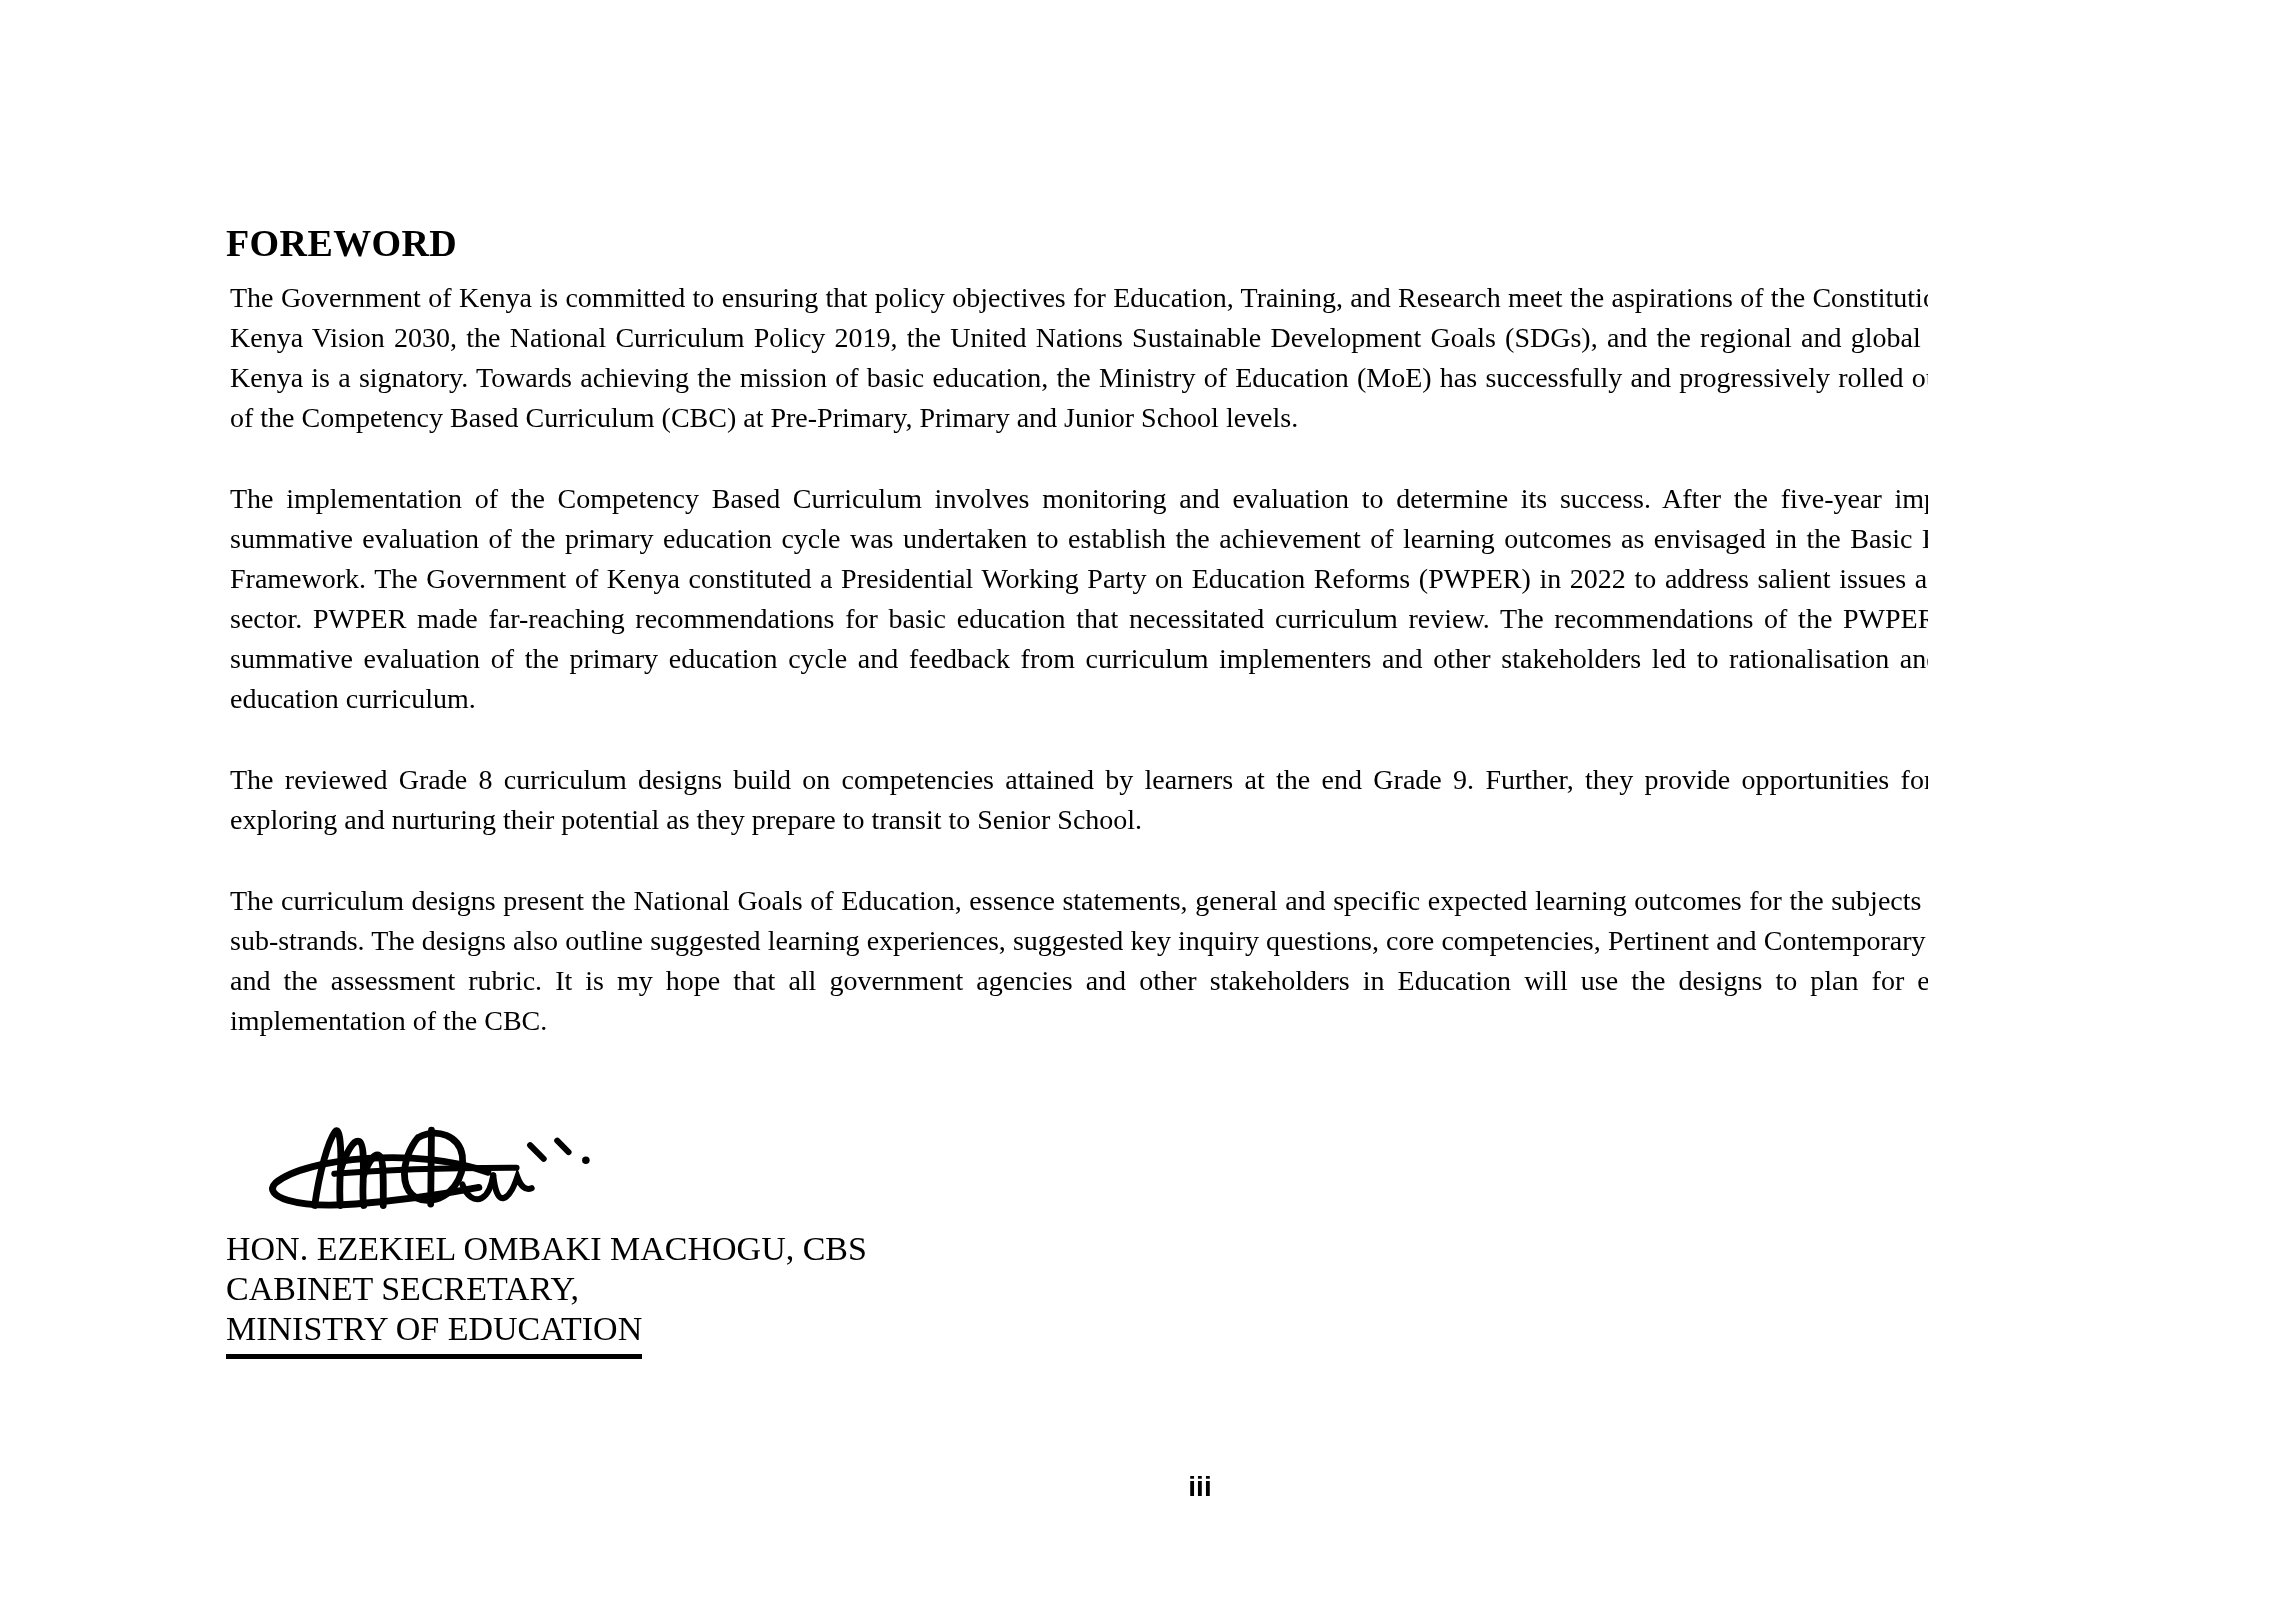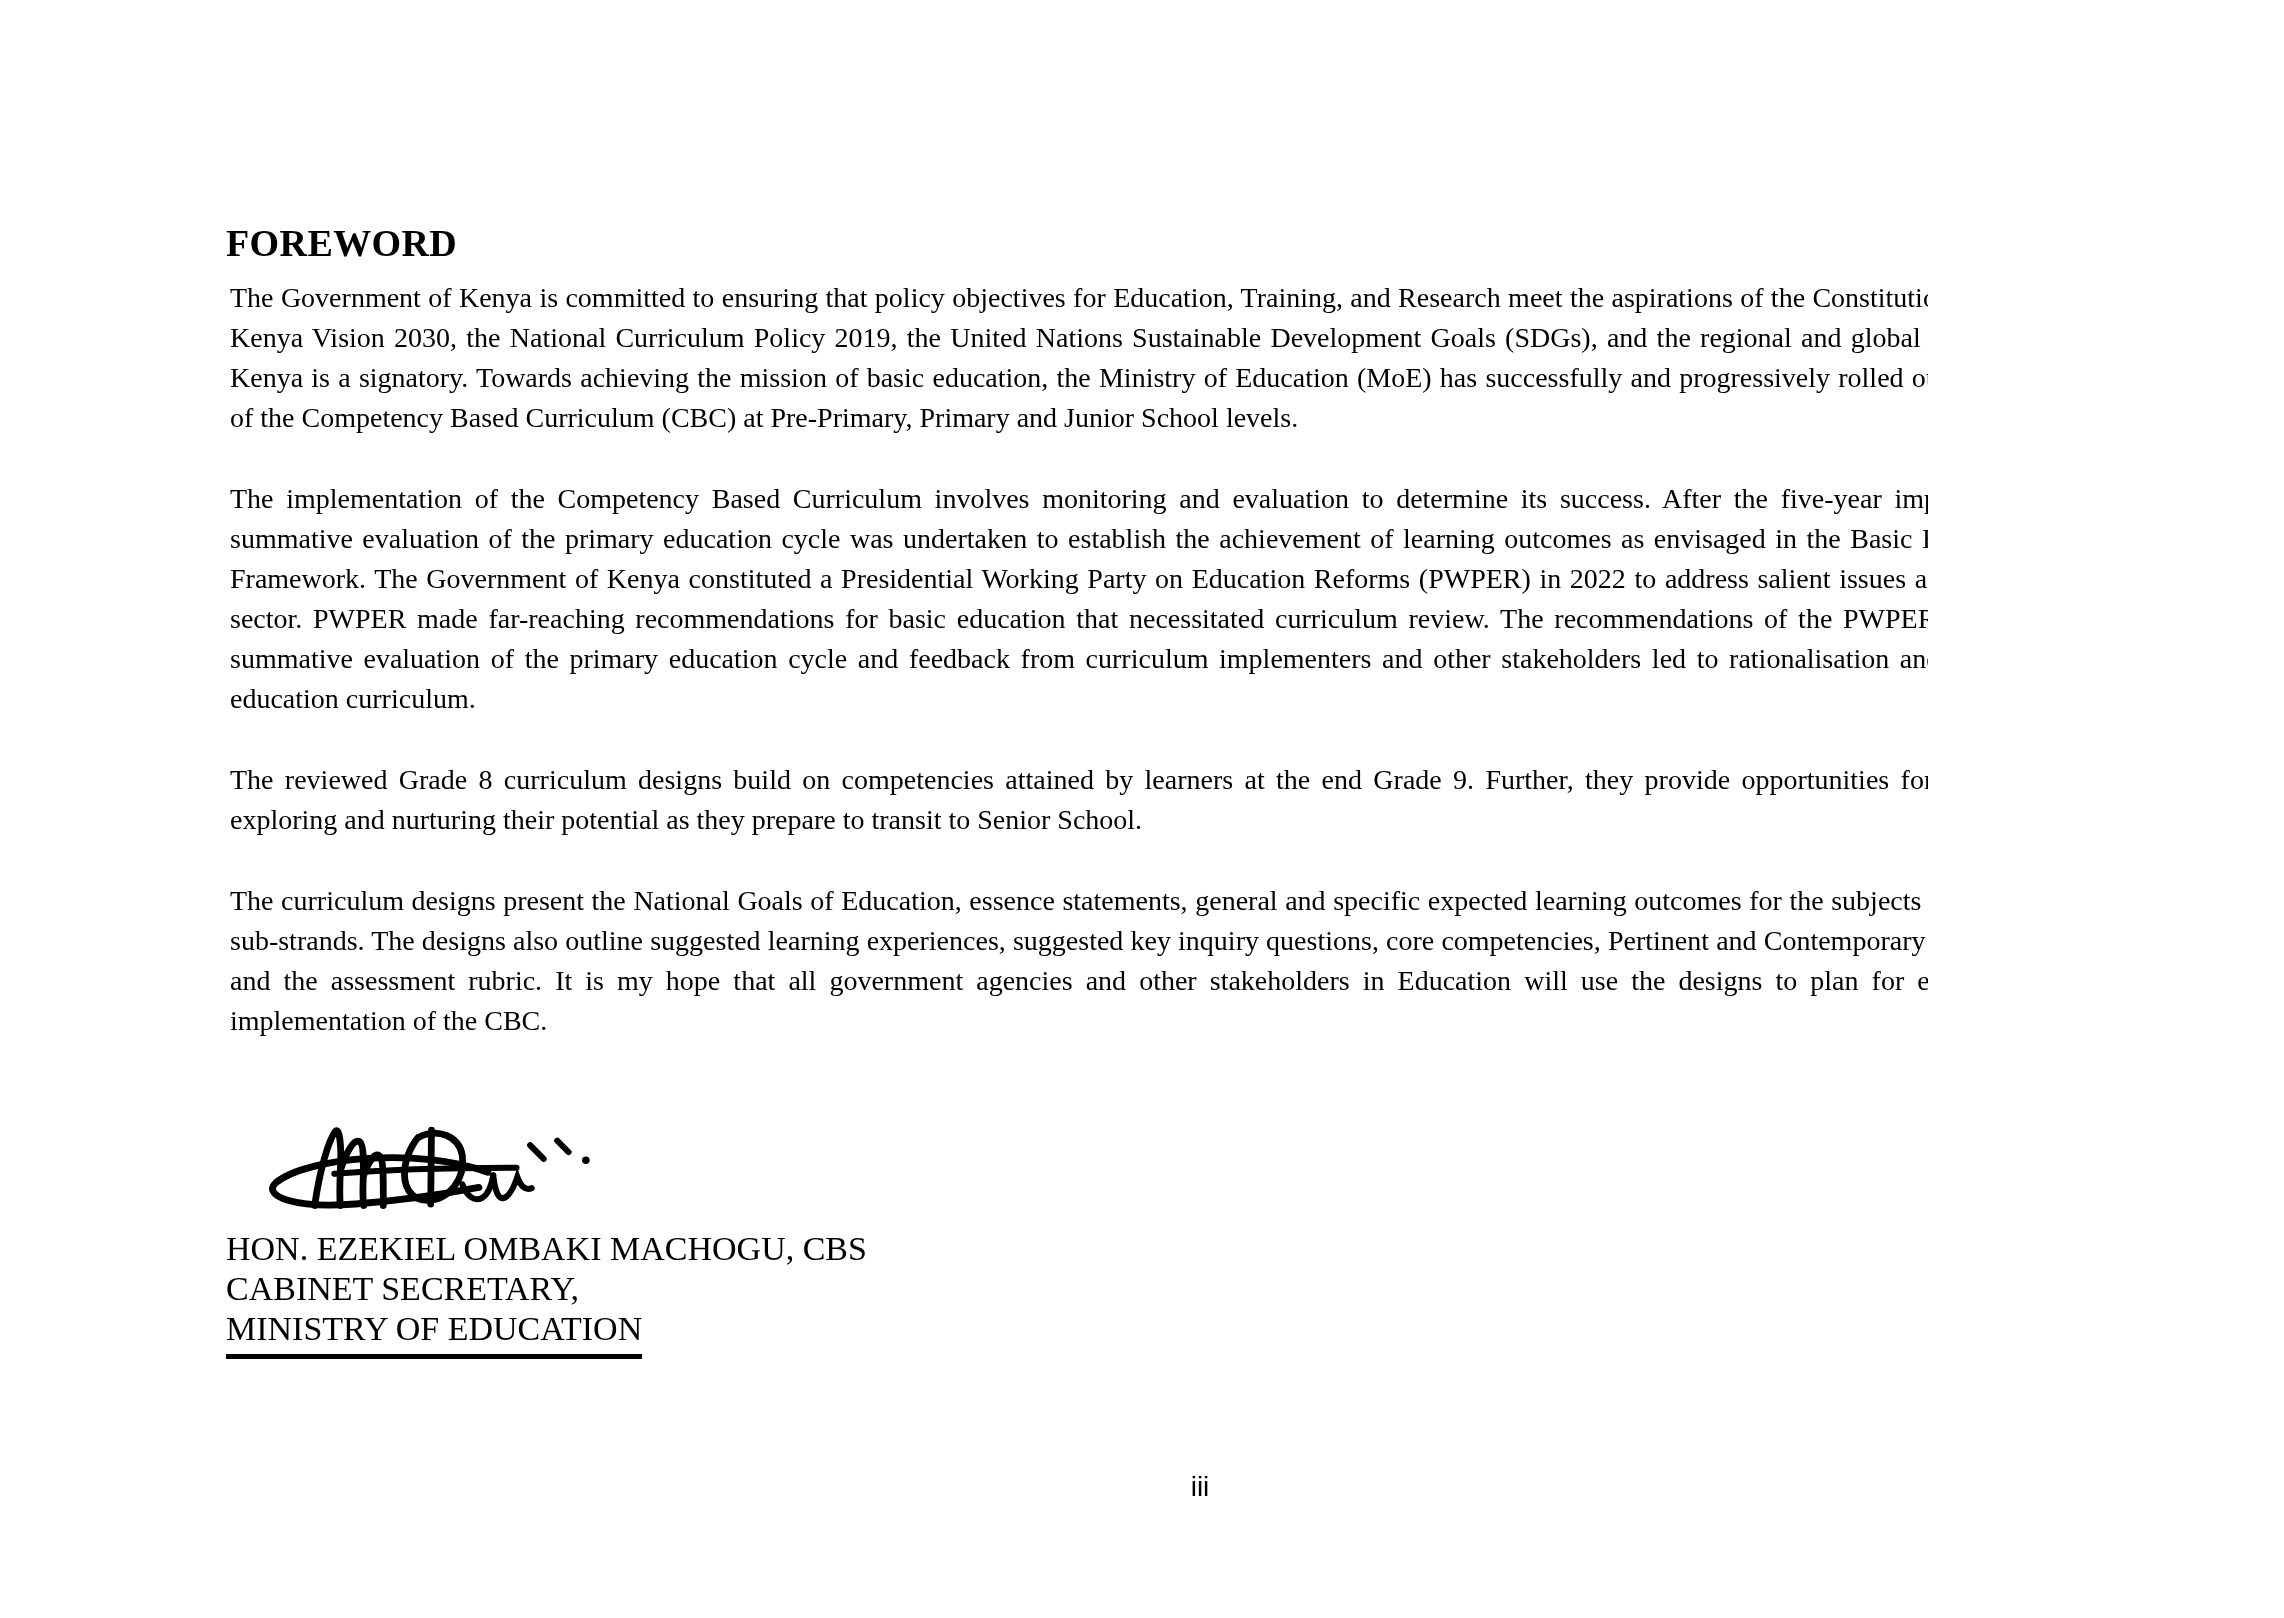--- a/index.html
+++ b/index.html
@@ -54,21 +54,21 @@
     border-bottom:5.3px solid #000;
     padding-bottom:5px;
   }
   .footer {
     position:absolute;
     left:226px;
     top:1472px;
     width:1948px;
     text-align:center;
     font-family:"Liberation Sans", sans-serif;
-    font-weight:normal;
+    font-weight:bold;
     font-size:28px;
     line-height:30px;
   }
 </style>
 </head>
 <body>
 
 <div class="page">
 
   <div class="content">

